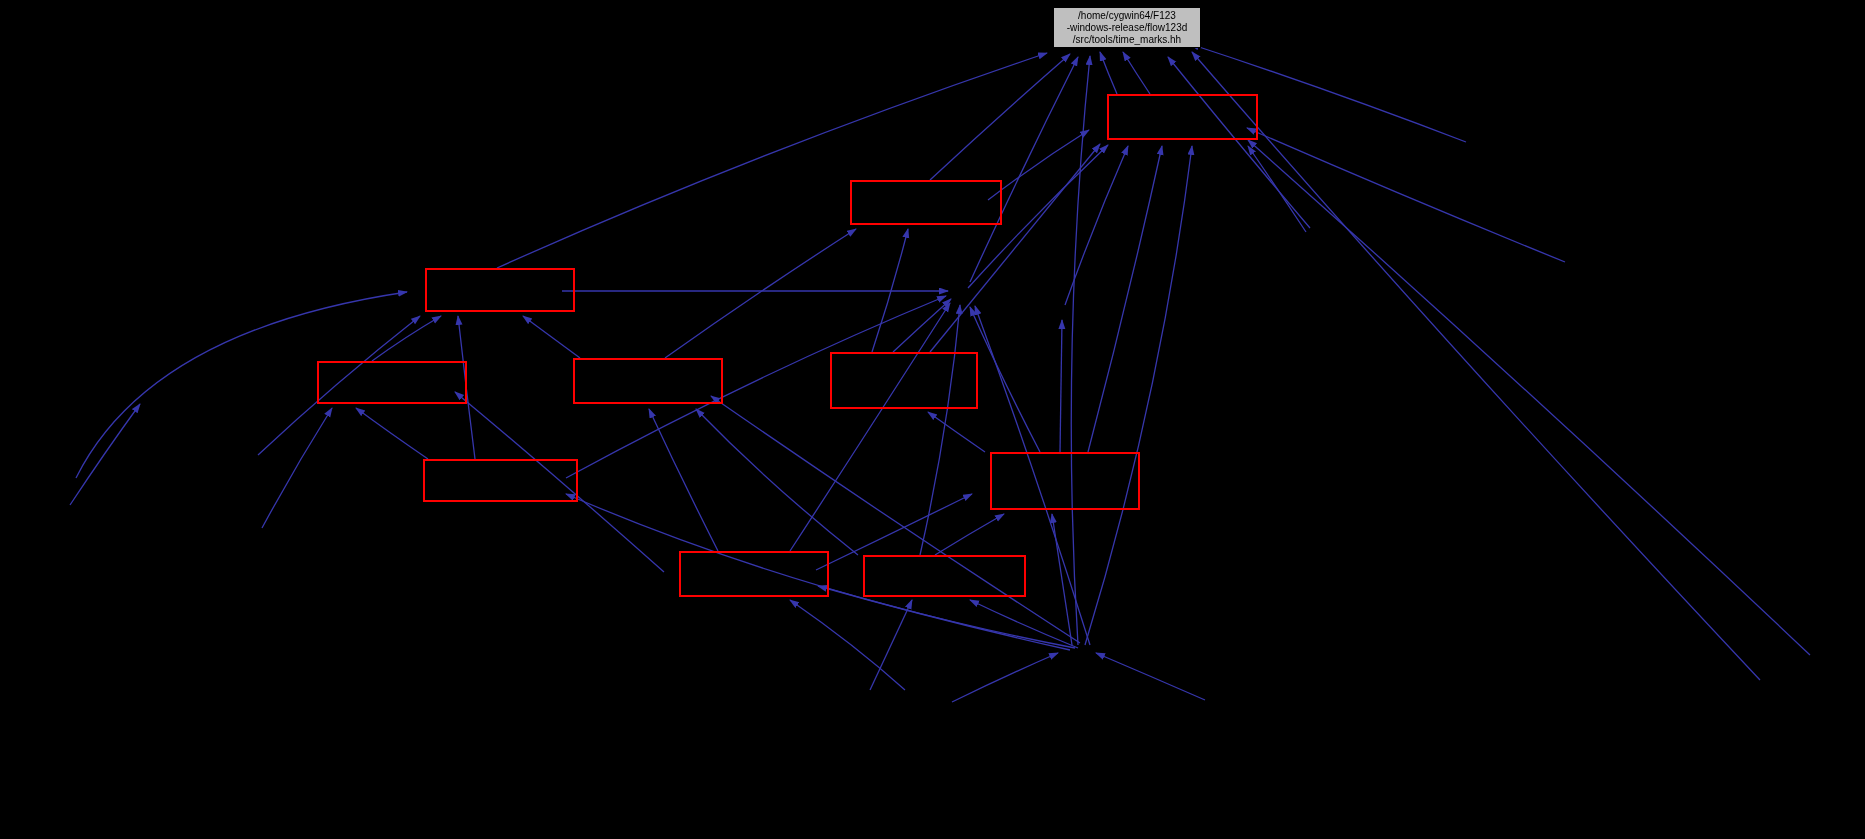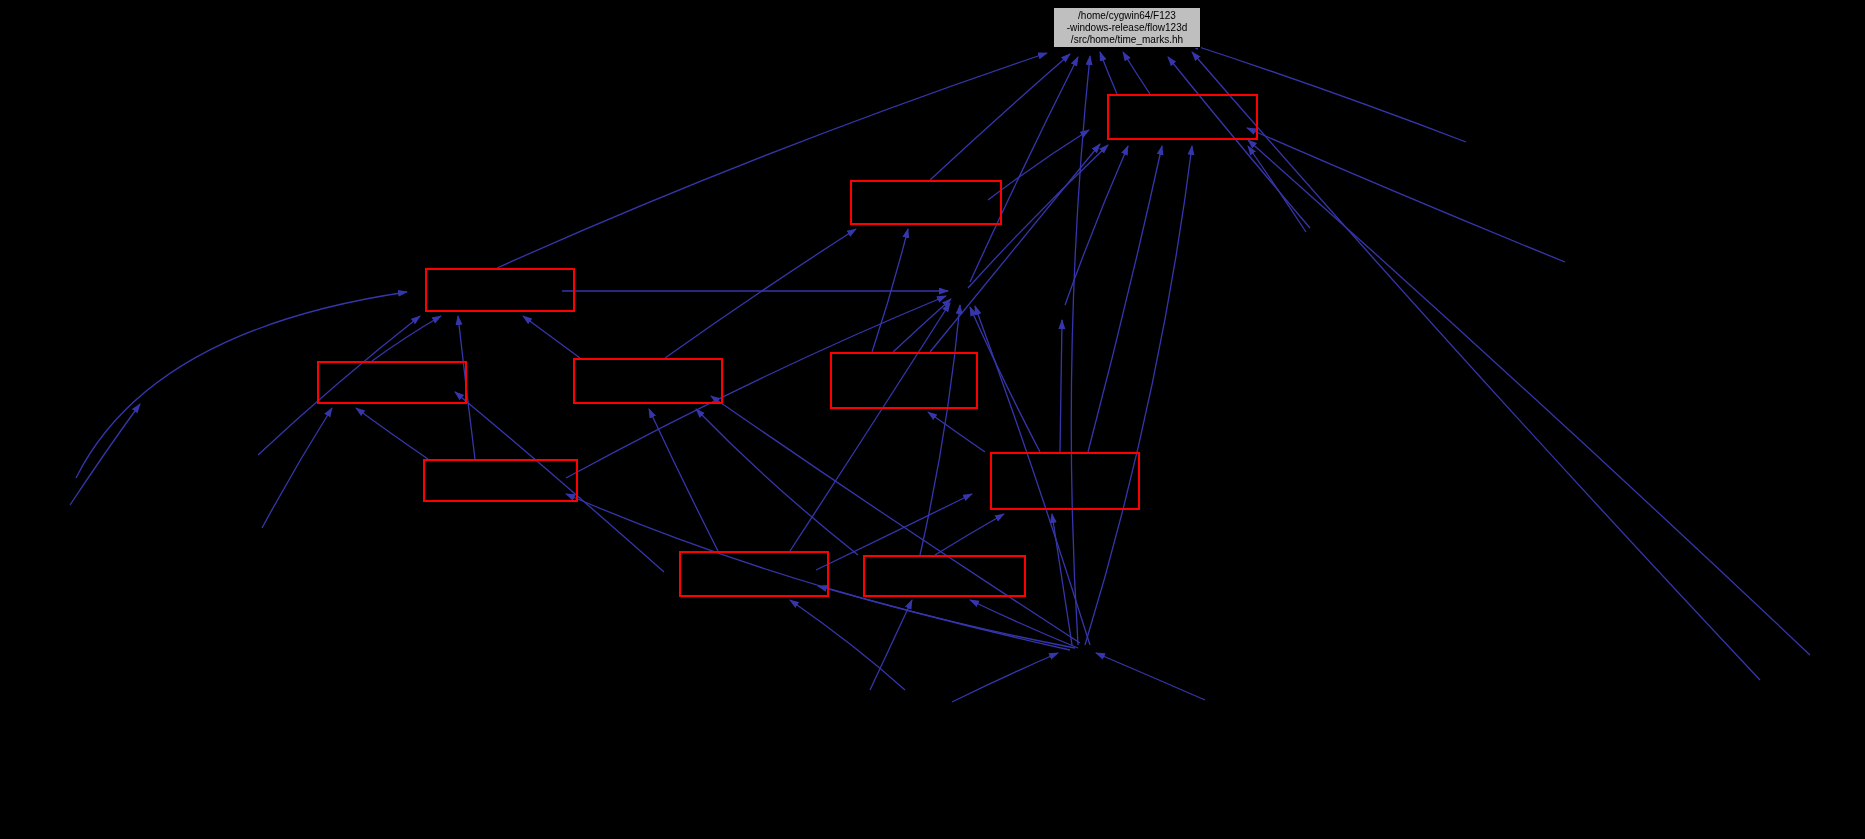--- a/index.html
+++ b/index.html
@@ -115,21 +115,21 @@
         <path d="M1205,700 Q1150,676 1096,653" class="edge" stroke="#3636ac" marker-end="url(#arrowhead)"></path>
         <path d="M1760,680 Q1450,350 1192,52" class="edge" stroke="#3636ac" marker-end="url(#arrowhead)"></path>
         <path d="M1306,232 Q1277,188 1248,146" class="edge" stroke="#3636ac" marker-end="url(#arrowhead)"></path>
       </g>
   </svg>
 
   <div id="nodes-layer">
     <div class="main-node" id="main-node" style="left: 1038px; top: 7px; width: 148px; height: 41px; background: rgb(191, 191, 191);">
       <div class="line">/home/cygwin64/F123</div>
       <div class="line">-windows-release/flow123d</div>
-      <div class="line">/src/home/time_marks.hh</div>
+      <div class="line">/src/tools/time_marks.hh</div>
     </div>
   <div class="red-node" style="left: 1092px; top: 94px; width: 151px; height: 46px; border-color: rgb(255, 0, 0);"></div>
       <div class="red-node" style="left: 835px; top: 180px; width: 152px; height: 45px; border-color: rgb(255, 0, 0);"></div>
       <div class="red-node" style="left: 410px; top: 268px; width: 150px; height: 44px; border-color: rgb(255, 0, 0);"></div>
       <div class="red-node" style="left: 302px; top: 361px; width: 150px; height: 43px; border-color: rgb(255, 0, 0);"></div>
       <div class="red-node" style="left: 558px; top: 358px; width: 150px; height: 46px; border-color: rgb(255, 0, 0);"></div>
       <div class="red-node" style="left: 815px; top: 352px; width: 148px; height: 57px; border-color: rgb(255, 0, 0);"></div>
       <div class="red-node" style="left: 408px; top: 459px; width: 155px; height: 43px; border-color: rgb(255, 0, 0);"></div>
       <div class="red-node" style="left: 975px; top: 452px; width: 150px; height: 58px; border-color: rgb(255, 0, 0);"></div>
       <div class="red-node" style="left: 664px; top: 551px; width: 150px; height: 46px; border-color: rgb(255, 0, 0);"></div>

